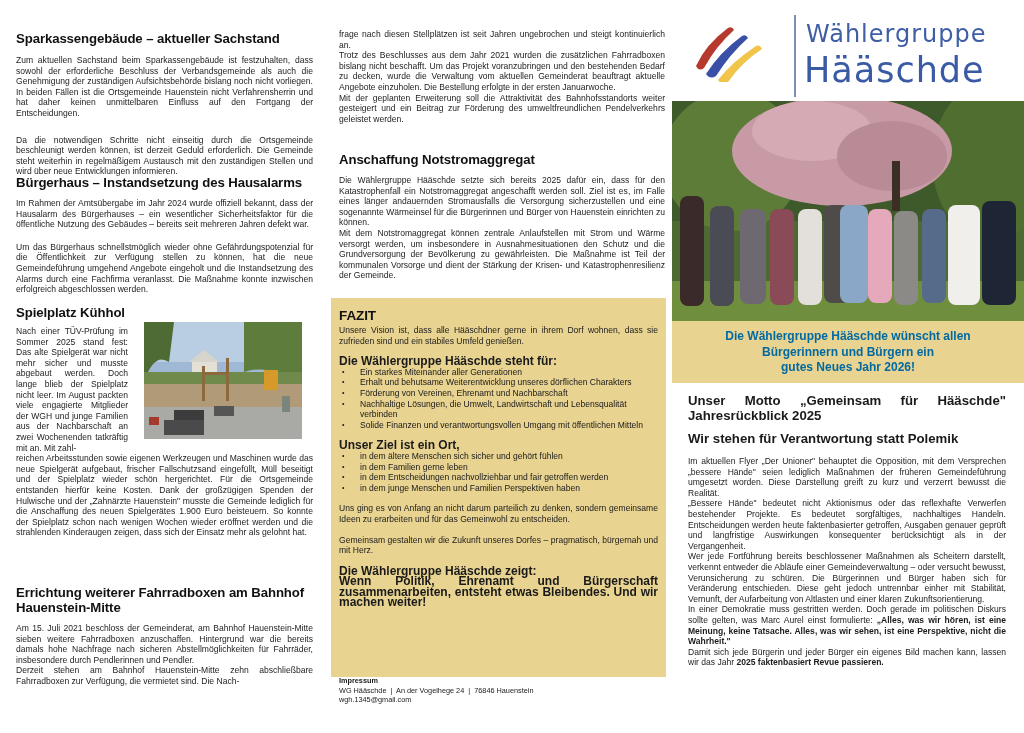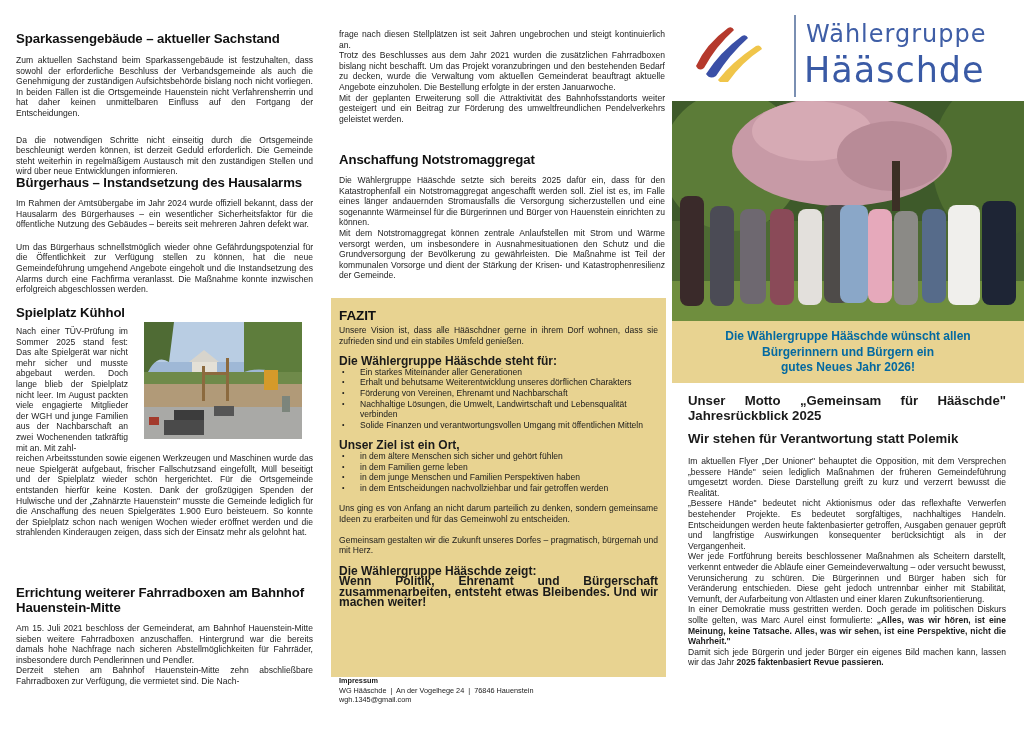--- a/index.html
+++ b/index.html
@@ -132,22 +132,22 @@
       <li>Ein starkes Miteinander aller Generationen</li>
       <li>Erhalt und behutsame Weiterentwicklung unseres dörflichen Charakters</li>
       <li>Förderung von Vereinen, Ehrenamt und Nachbarschaft</li>
       <li>Nachhaltige Lösungen, die Umwelt, Landwirtschaft und Lebensqualität verbinden</li>
       <li>Solide Finanzen und verantwortungsvollen Umgang mit öffentlichen Mitteln</li>
     </ul>
     <div class="bold-head">Unser Ziel ist ein Ort,</div>
     <ul>
       <li>in dem ältere Menschen sich sicher und gehört fühlen</li>
       <li>in dem Familien gerne leben</li>
+      <li>in dem Entscheidungen nachvollziehbar und fair getroffen werden</li>
       <li>in dem junge Menschen und Familien Perspektiven haben</li>
-      <li>in dem Entscheidungen nachvollziehbar und fair getroffen werden</li>
     </ul>
     <p class="body">Uns ging es von Anfang an nicht darum parteilich zu denken, sondern gemeinsame Ideen zu erarbeiten und für das Gemeinwohl zu entscheiden.</p>
     <p class="body">Gemeinsam gestalten wir die Zukunft unseres Dorfes – pragmatisch, bürgernah und mit Herz.</p>
     <div class="closing">Die Wählergruppe Hääschde zeigt:</div>
     <div class="closing">Wenn Politik, Ehrenamt und Bürgerschaft zusammenarbeiten, entsteht etwas Bleibendes. Und wir machen weiter!</div>
   </section>
 
   <div id="impressum">
     <div class="imp-title">Impressum</div>
     <div style="white-space:pre">WG Hääschde  |  An der Vogelhege 24  |  76846 Hauenstein</div>

